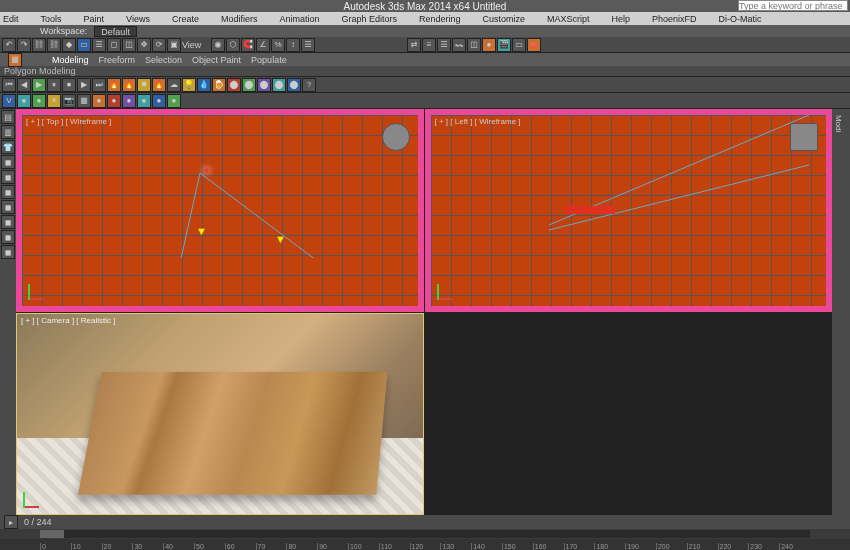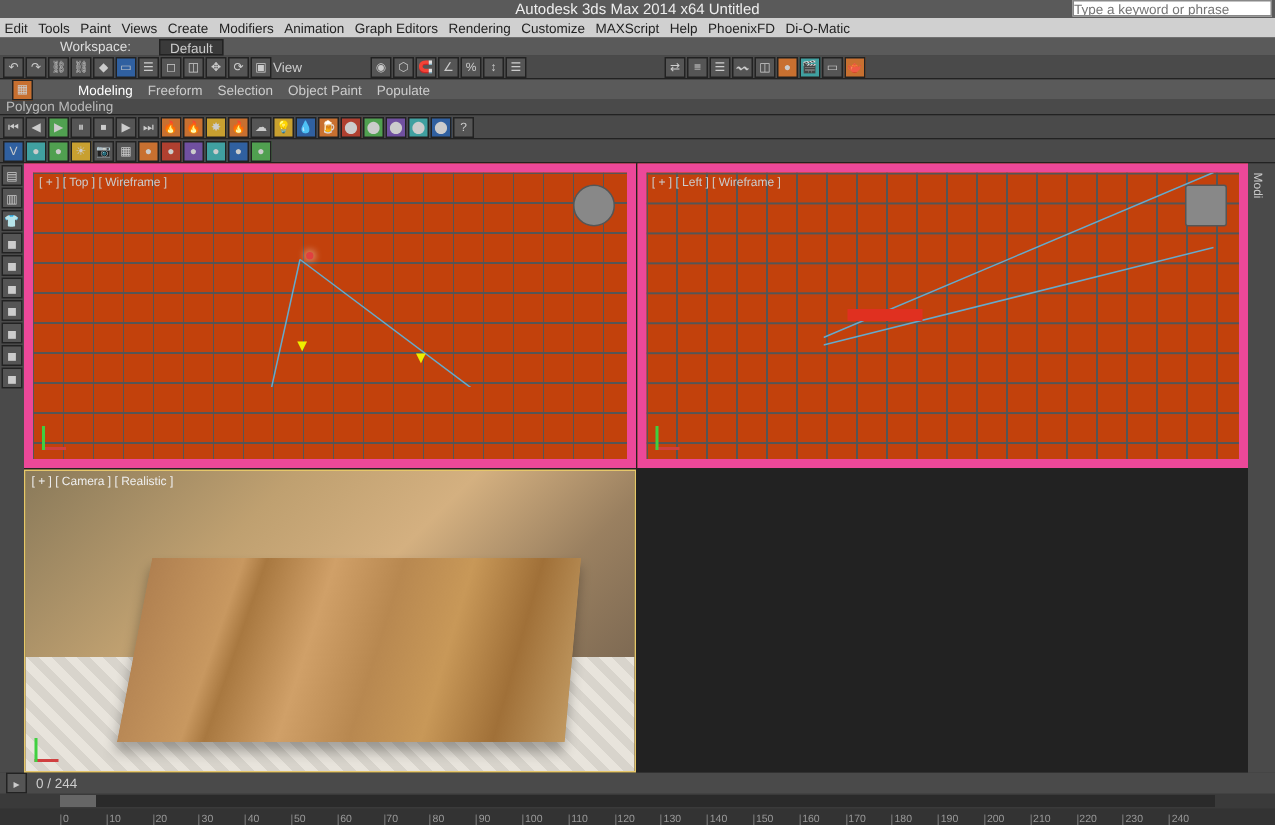--- a/index.html
+++ b/index.html
@@ -1,24 +1,24 @@
 <!DOCTYPE html>
 <html><head>
 <meta charset="utf-8">
 <style>
 * { margin:0; padding:0; box-sizing:border-box; font-family:Tahoma,Arial,sans-serif; font-size:9px; color:#ccc; }
 body { background:#393939; width:850px; height:550px; overflow:hidden; }
 .title-bar { background:#5a5a5a; height:12px; display:flex; align-items:center; justify-content:center; position:relative; }
 .title-bar .title { font-size:10px; color:#eee; }
-.title-bar .search { position:absolute; right:2px; top:0; width:133px; height:11px; background:#fff; border:1px solid #888; }
-.menu-bar { background:#d0d0d0; height:13px; display:flex; align-items:center; padding:0 3px; gap:7px; }
+.title-bar .search { position:absolute; right:2px; top:0; width:110px; height:11px; background:#fff; border:1px solid #888; }
+.menu-bar { background:#d0d0d0; height:13px; display:flex; align-items:center; padding:0 3px; gap:22px; }
 .menu-bar span { color:#222; cursor:default; }
 .wkbar { background:#5a5a5a; height:12px; display:flex; align-items:center; padding-left:40px; gap:3px; }
 .wkbar .lbl { color:#ddd; margin-right:4px;}
-.wkbar .sel { background:#3a3a3a; padding:0 6px; height:11px; line-height:11px; border:1px solid #222;margin-left:12px;}
+.wkbar .sel { background:#3a3a3a; padding:0 6px; height:11px; line-height:11px; border:1px solid #222;}
 .toolbar { background:#4a4a4a; height:16px; display:flex; align-items:center; padding:0 2px; gap:1px; border-bottom:1px solid #222;}
 .tbtn { width:14px; height:14px; background:#555; border:1px solid #222; display:inline-flex; align-items:center; justify-content:center; font-size:8px;}
 .tbtn.yellow{background:#c8a030;} .tbtn.red{background:#b04030;} .tbtn.blue{background:#3060a0;} .tbtn.green{background:#50a050;} .tbtn.orange{background:#c87030;}
 .tbtn.purple{background:#7050a0;} .tbtn.cyan{background:#40a0a0;}
 .ribbon { background:#5a5a5a; height:13px; display:flex; align-items:center; gap:10px; padding:0 8px;}
 .ribbon span{color:#ccc;}
 .ribbon .active{color:#fff;margin-left:20px;}
 .ribbon2 { background:#4a4a4a; height:11px; padding:0 4px; color:#bbb; border-bottom:1px solid #222;}
 .main { display:flex; height:406px; }
 .left-tb { width:16px; background:#4a4a4a; display:flex; flex-direction:column; gap:1px; padding:1px;}
@@ -80,21 +80,21 @@
   <span class="tbtn">⛓</span>
   <span class="tbtn">⛓</span>
   <span class="tbtn">◆</span>
   <span class="tbtn blue">▭</span>
   <span class="tbtn">☰</span>
   <span class="tbtn">◻</span>
   <span class="tbtn">◫</span>
   <span class="tbtn">✥</span>
   <span class="tbtn">⟳</span>
   <span class="tbtn">▣</span>
-  <span class="sel" style="width:64px">View</span>
+  <span class="sel" style="width:28px">View</span>
   <span class="tbtn">◉</span>
   <span class="tbtn">⬡</span>
   <span class="tbtn">🧲</span>
   <span class="tbtn">∠</span>
   <span class="tbtn">%</span>
   <span class="tbtn">↕</span>
   <span class="tbtn">☰</span>
   <span class="sel" style="width:90px;background:#2a2a2a"></span>
   <span class="tbtn">⇄</span>
   <span class="tbtn">≡</span>

